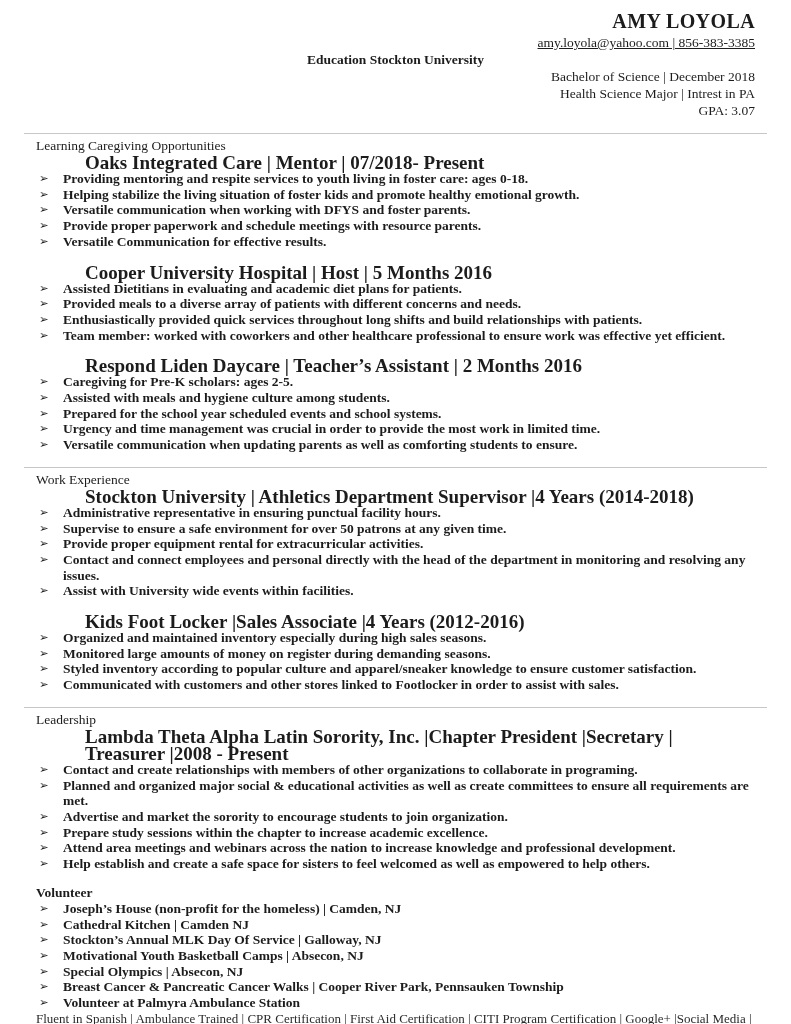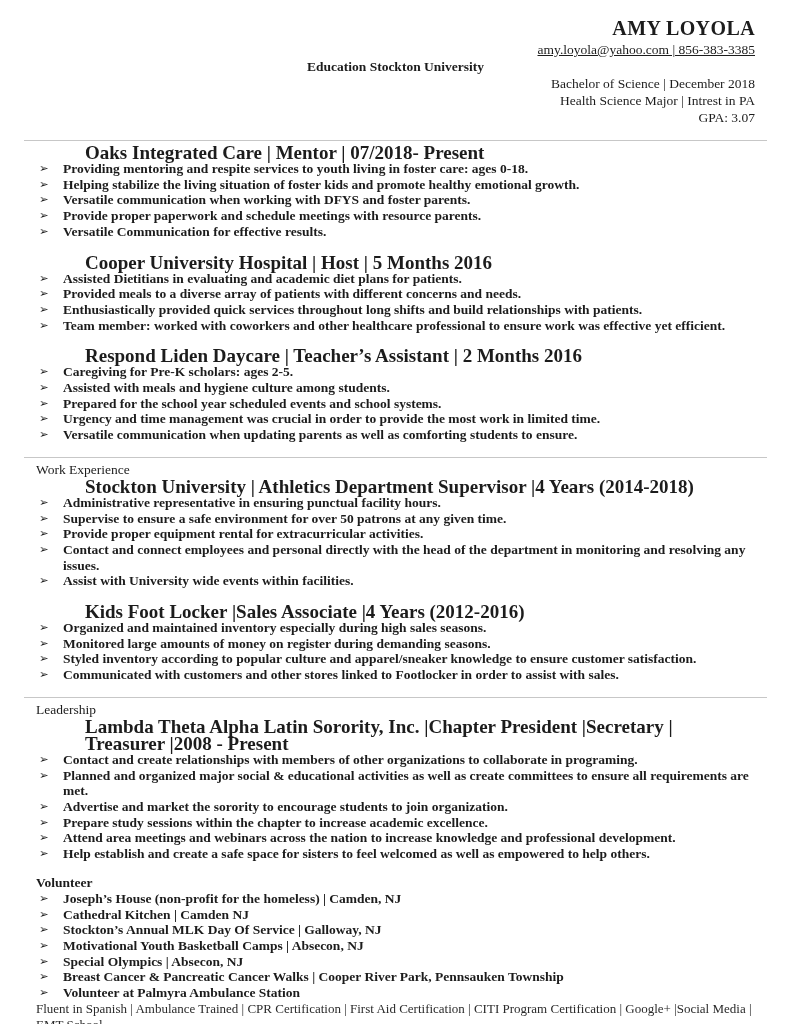--- a/index.html
+++ b/index.html
@@ -6,21 +6,21 @@
   html, body { background:#ffffff; }
   body {
     width:791px; height:1024px;
     font-family:"Liberation Serif", serif;
     color:#1c1c1c;
     overflow:hidden;
   }
   .page { width:791px; height:1024px; padding:0 36px; }
 
   
-  .header { text-align:right; padding-top:17px; font-size:13.5px; line-height:17px; }
+  .header { text-align:right; padding-top:10px; font-size:13.5px; line-height:17px; }
   .name { font-size:20px; font-weight:700; letter-spacing:.4px; line-height:22px; margin-bottom:2px; }
   .contact { text-decoration:underline; cursor:pointer; }
   .bold-line { font-weight:700;text-align:center; }
 
   
   .divider { border:none; border-top:1.5px solid #c7c7c7; margin:14px -12px 3px; }
   .section-label { font-size:13.5px; line-height:17px; }
   .section-label.bold { font-weight:700; }
   .section:last-child .section-label { margin-top:10px; margin-bottom:1px; }
   .section-volunteer .section-label { margin-top:12px; }
@@ -52,20 +52,21 @@
     <div class="contact">amy.loyola@yahoo.com | 856-383-3385</div>
     <div class="bold-line">Education Stockton University</div>
     <div>Bachelor of Science | December 2018</div>
     <div>Health Science Major | Intrest in PA</div>
     <div>GPA: 3.07</div>
   </div>
 
   <div id="sections">
       <div class="section">
         <hr class="divider">
+        <div class="section-label">Learning Caregiving Opportunities</div>
         <div class="job">
           <div class="job-title">Oaks Integrated Care | Mentor | 07/2018- Present</div>
           <ul class="bullets">
             <li class="bullet">
               <span class="arrow">➢</span>
               <span class="bullet-text">Providing mentoring and respite services to youth living in foster care: ages 0-18.</span>
             </li>
             <li class="bullet">
               <span class="arrow">➢</span>
               <span class="bullet-text">Helping stabilize the living situation of foster kids and promote healthy emotional growth.</span>

